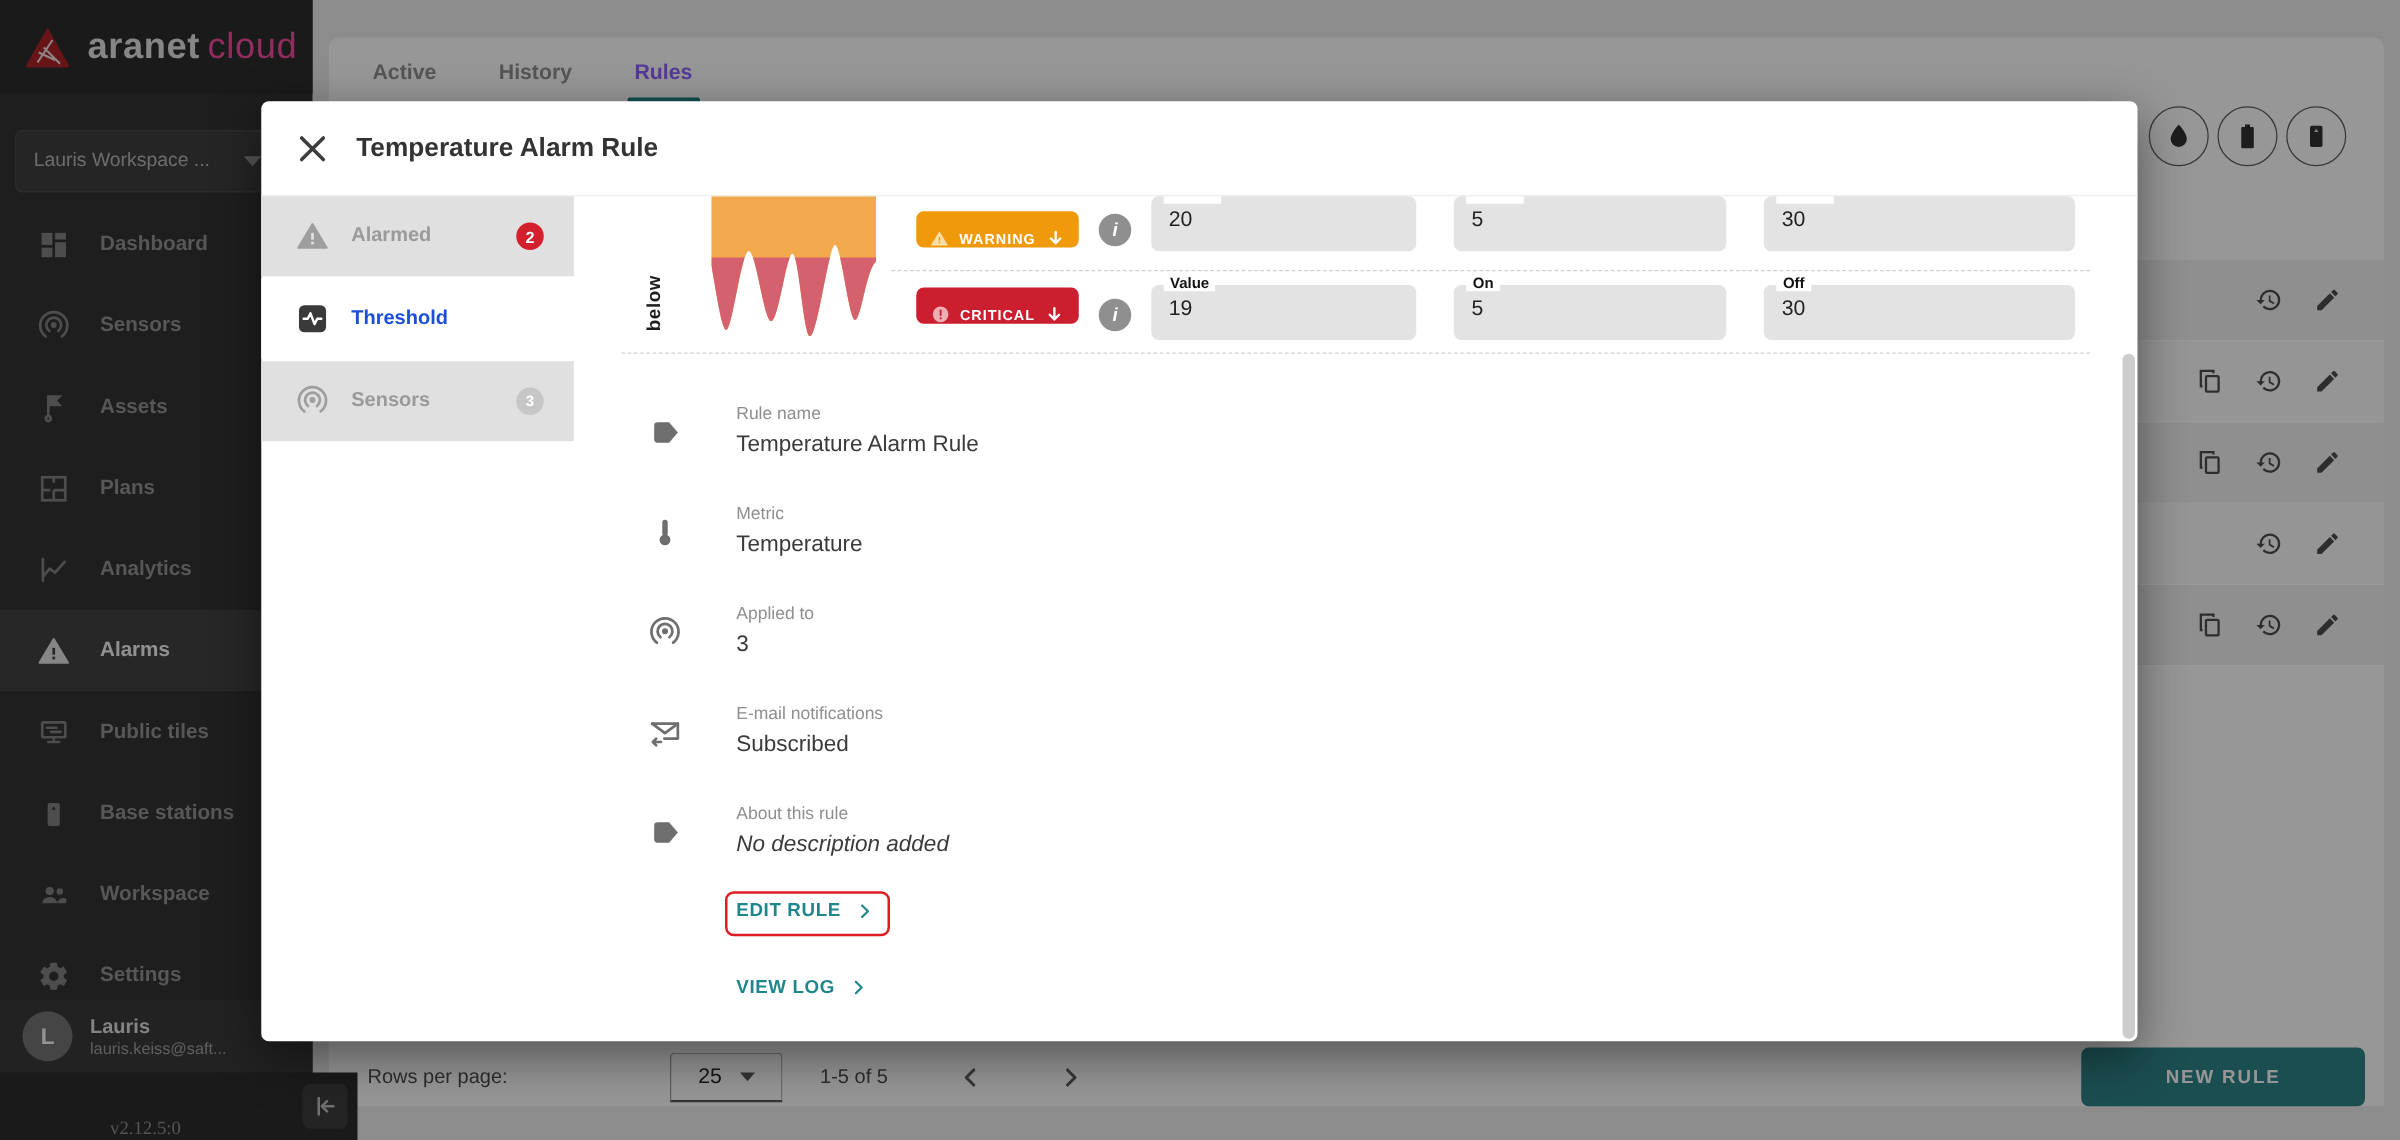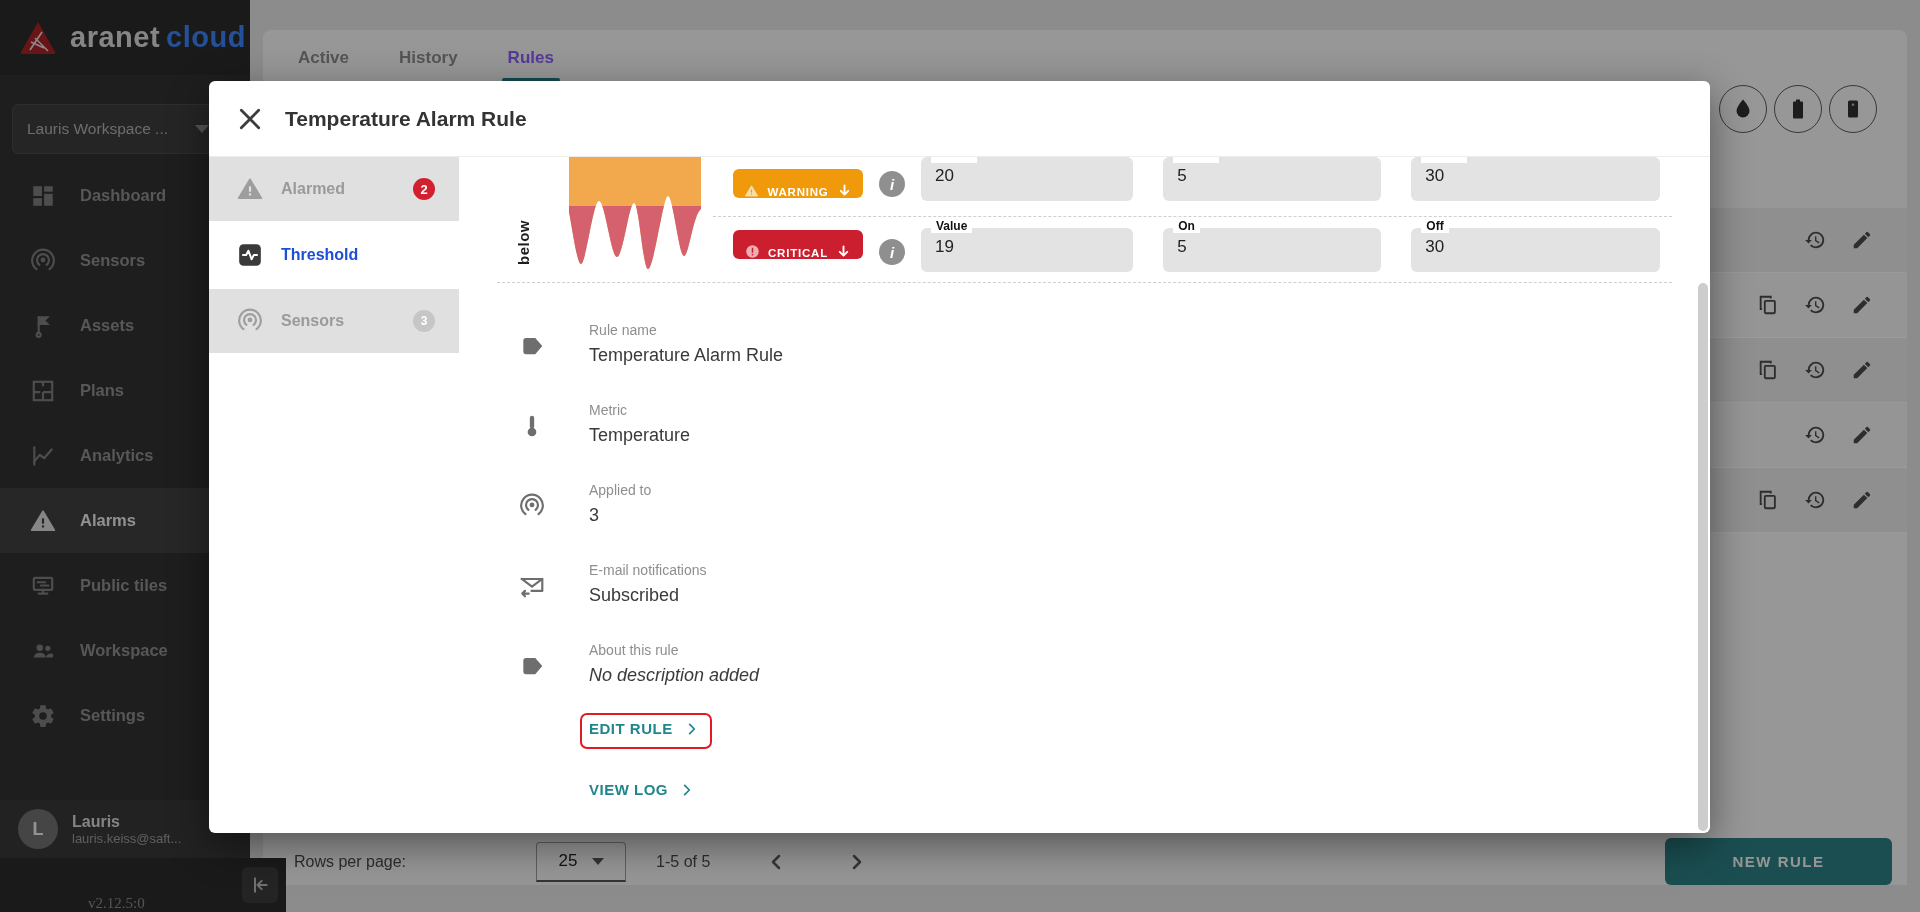--- a/index.html
+++ b/index.html
@@ -5,21 +5,21 @@
   * { margin:0; padding:0; box-sizing:border-box; }
   html,body { width:1920px; height:912px; overflow:hidden; }
   body { font-family:"Liberation Sans", sans-serif; background:#e2e2e2; position:relative; }
   svg { display:block; }
 
   
   .sidebar { position:absolute; left:0; top:0; width:250px; height:912px; background:#313131; z-index:10; }
   .logo-area { height:75px; background:#2b2b2b; display:flex; align-items:center; padding-left:18px; gap:12px; }
   .brand { font-size:29px; letter-spacing:.5px; white-space:nowrap; }
   .brand .b1 { color:#d8d8d8; font-weight:600; }
-  .brand .b2 { color:#3b82f6; font-weight:700; margin-left:6px; }
+  .brand .b2 { color:#ec4899; font-weight:400; margin-left:6px; }
   .ws-select { position:absolute; left:12px; top:104px; width:212px; height:50px; background:#3d3d3d; border:1px solid #4a4a4a;
     border-radius:6px; display:flex; align-items:center; padding:0 14px; color:#b0b0b0; font-size:15.5px; }
   .ws-select .caret { margin-left:auto; width:0; height:0; border-left:7px solid transparent; border-right:7px solid transparent; border-top:8px solid #8a8a8a; }
   .menu { position:absolute; top:163px; left:0; width:250px; }
   .menu-item { height:65px; display:flex; align-items:center; padding-left:30px; gap:24px; color:#8d8d8d; font-size:16.5px; font-weight:600; cursor:pointer; }
   .menu-item .mi-icon { width:26px; height:26px; color:#7d7d7d; flex:none; }
   .menu-item.active { background:#404040; color:#e8e8e8; }
   .menu-item.active .mi-icon { color:#d8d8d8; }
   .user-block { position:absolute; left:0; bottom:54px; width:250px; height:58px; background:#383838; display:flex; align-items:center; padding-left:18px; gap:14px; }
   .avatar { width:40px; height:40px; border-radius:50%; background:#707070; color:#eee; display:flex; align-items:center; justify-content:center; font-size:18px; font-weight:700; flex:none; }
@@ -182,20 +182,27 @@
     </div>
     <div class="menu-item">
       <svg class="mi-icon" viewBox="0 0 24 24" fill="none" stroke="currentColor" stroke-width="2" stroke-linecap="round">
         <rect x="3.5" y="4.5" width="17" height="11" rx="1"></rect>
         <path d="M7 8.5 h7 M10 11.5 h7"></path>
         <path d="M12 15.5 v3.5 M8 19 h8"></path>
       </svg>
       <span>Public tiles</span>
     </div>
     <div class="menu-item">
+      <svg class="mi-icon" viewBox="0 0 24 24">
+        <rect x="7.5" y="4" width="9" height="17" rx="1.5" fill="currentColor"></rect>
+        <path d="M12 6.5 l1.6 2.6 h-3.2 Z" fill="#313131"></path>
+      </svg>
+      <span>Base stations</span>
+    </div>
+    <div class="menu-item">
       <svg class="mi-icon" viewBox="0 0 24 24" fill="currentColor">
         <circle cx="9" cy="9" r="3"></circle>
           <circle cx="16.5" cy="9.5" r="2.4"></circle>
         <path d="M3.5 18 a5.5 4.5 0 0 1 11 0 Z"></path>
           <path d="M14.5 18 a5 4 0 0 1 6.5 -3.5 a4 4 0 0 1 0 3.5 Z"></path>
       </svg>
       <span>Workspace</span>
     </div>
     <div class="menu-item">
       <svg class="mi-icon" viewBox="0 0 24 24" fill="currentColor">

